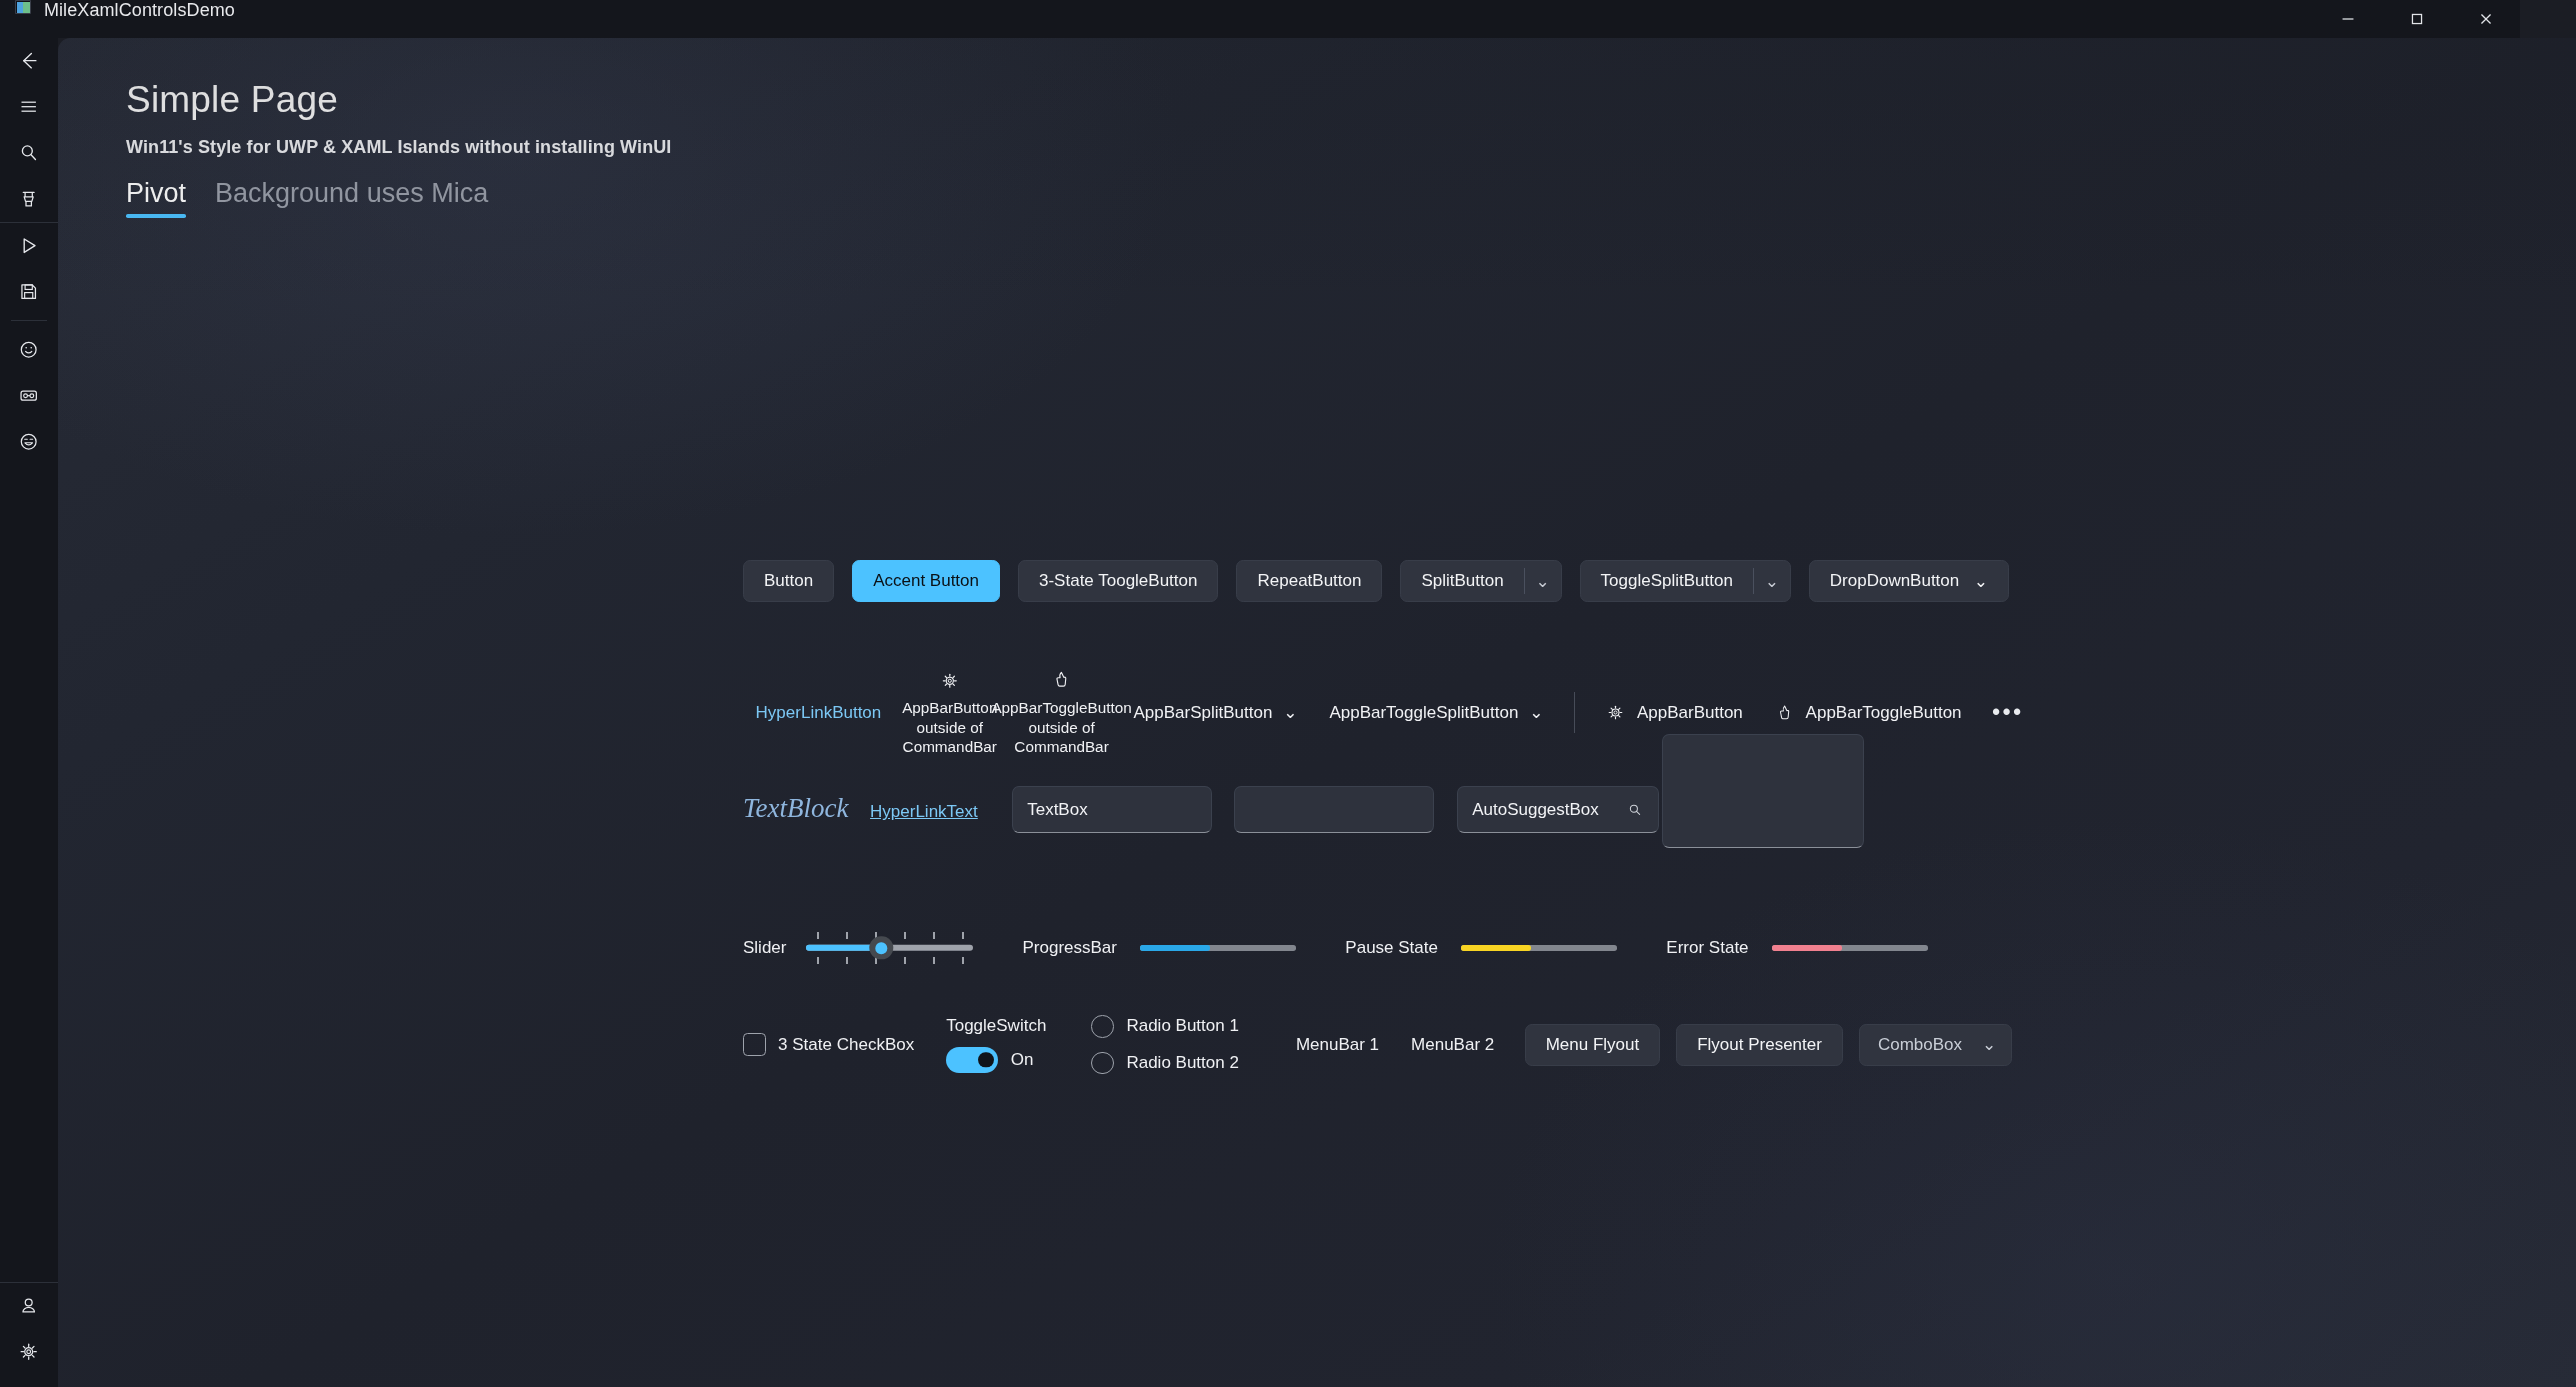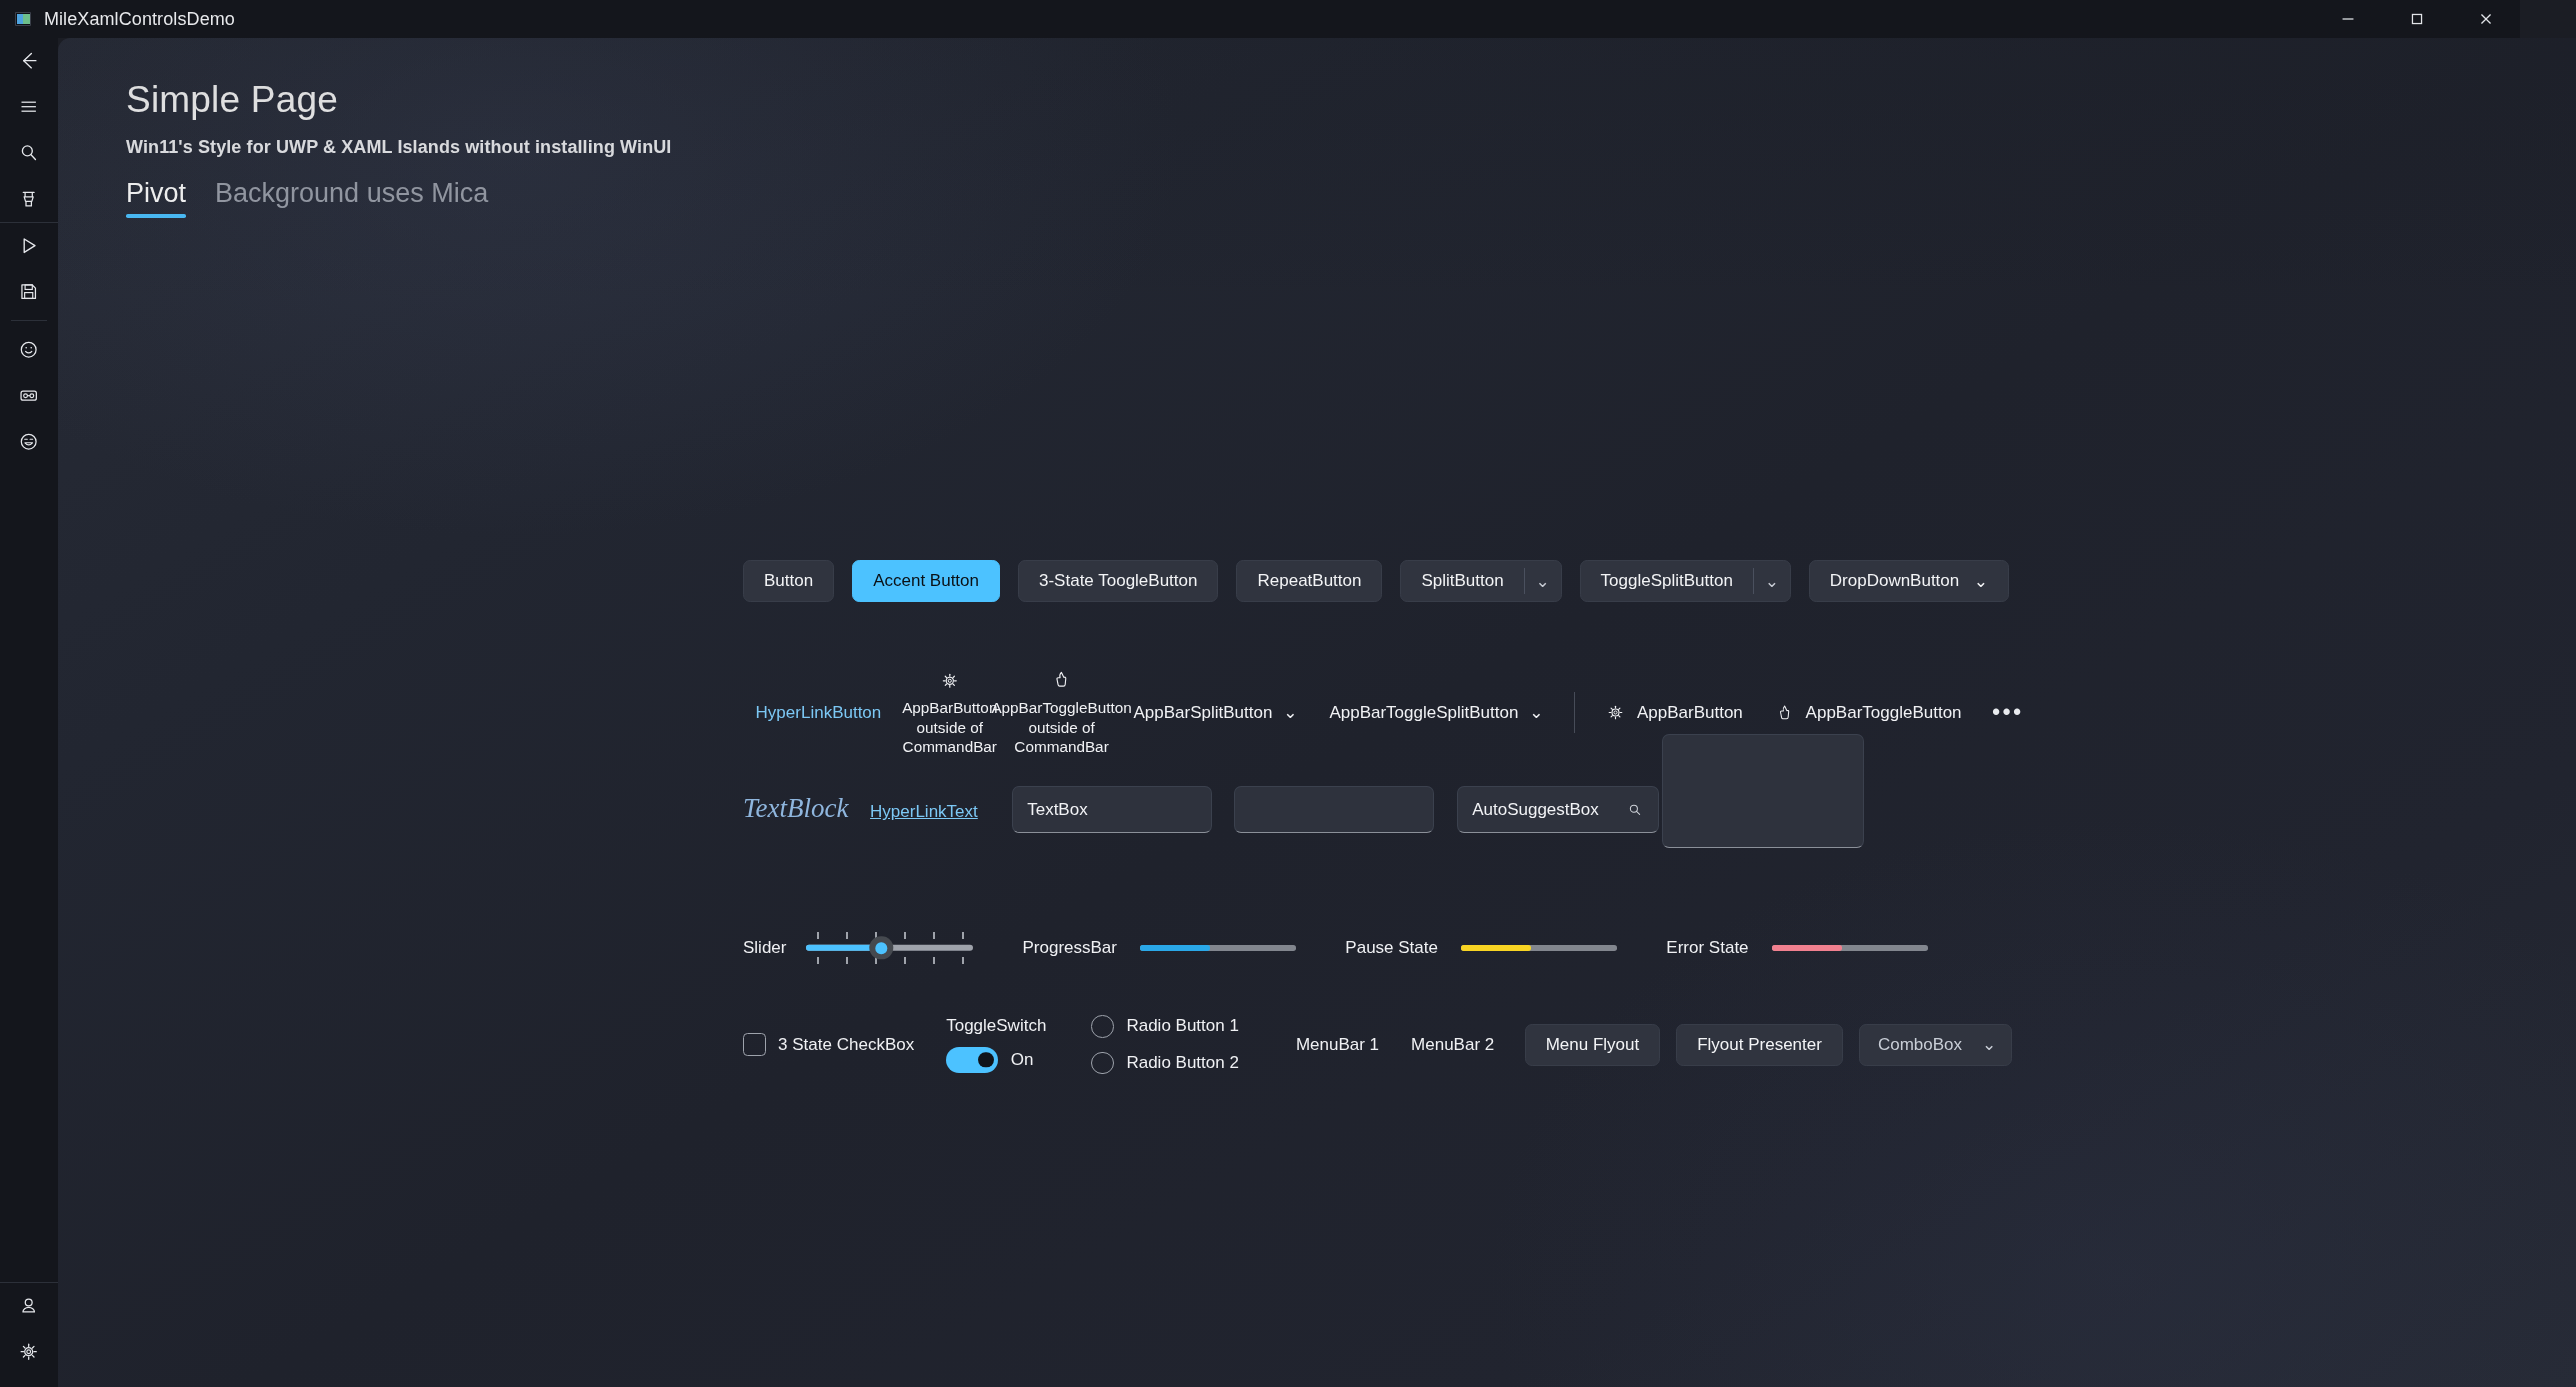--- a/index.html
+++ b/index.html
@@ -13,21 +13,21 @@
     position: relative;
     width: 2576px; height: 1387px;
     background: #1b1d24;
   }
 
   
   .titlebar {
     position: absolute; top: 0; left: 0;
     width: 2520px; height: 38px;
     background: #14161c;
-    display: flex; align-items: center;
+    display: flex; align-items: flex-start;
     z-index: 40;
   }
   .tb-icon {
     margin-left: 15.3px; width: 16px; height: 14.4px;
     display: inline-block; position: relative;
     background: #0f1116; border: 0.9px solid #3a3f4a; border-radius: 0.9px;
   }
   .tb-icon::before {
     content: ""; position: absolute; left: 0.9px; top: 0.9px;
     width: 5.4px; height: 10.8px; background: #4ea3e0;

